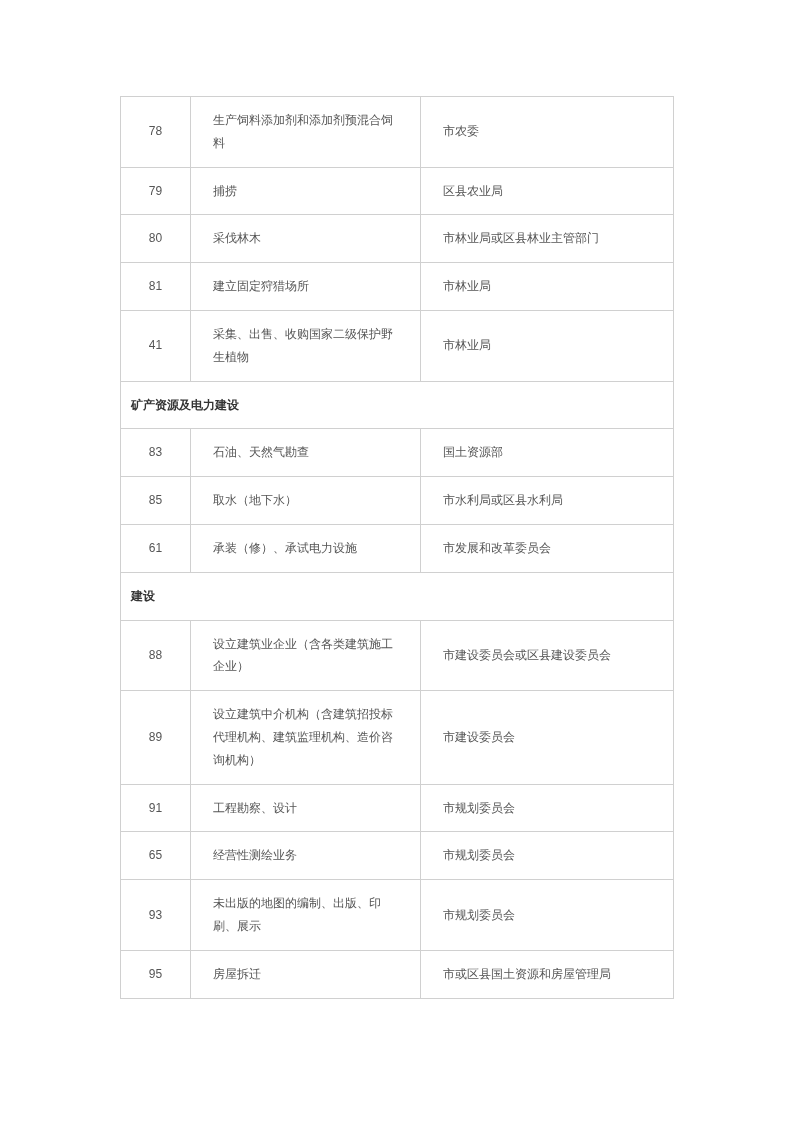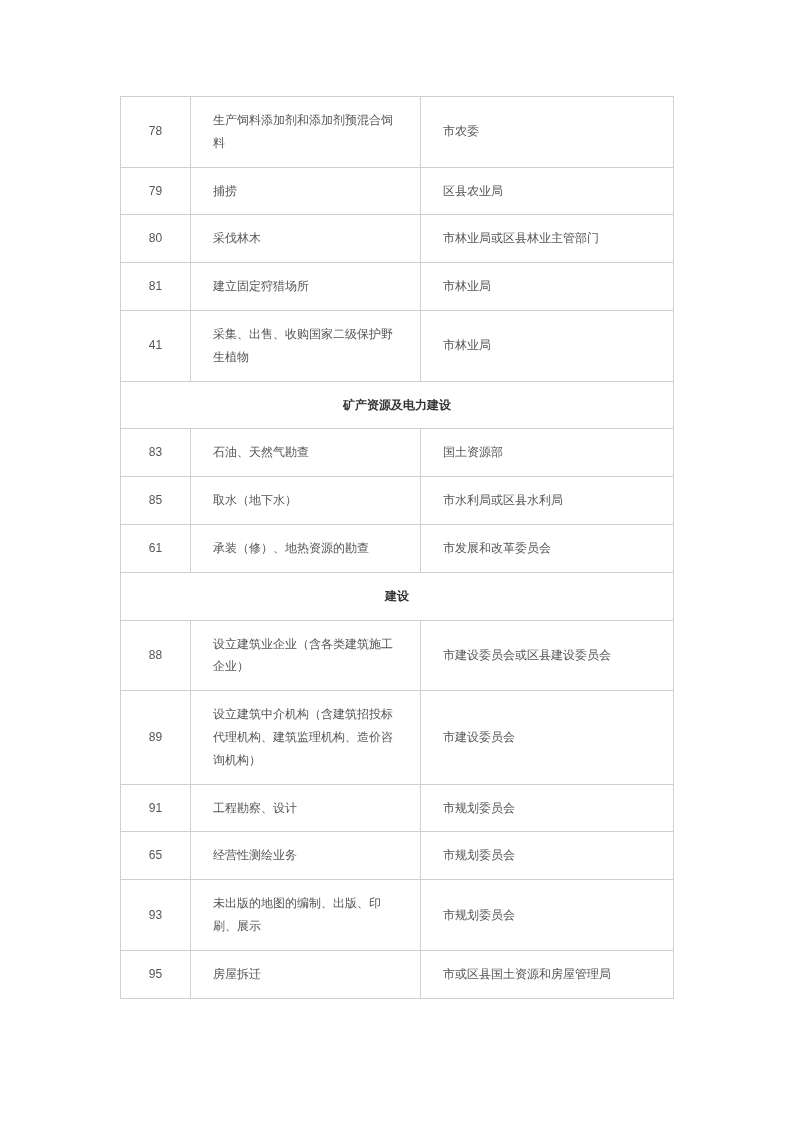--- a/index.html
+++ b/index.html
@@ -29,21 +29,21 @@
     padding: 12px 22px;
     vertical-align: middle;
     line-height: 1.9;
     word-break: break-all;
   }
   td.num {
     text-align: center;
   }
   td.section {
     font-weight: bold;
-    text-align: center;
+    text-align: left;
     padding: 12px 10px;
     color: #333333;
   }
 </style>
 </head>
 <body>
 
 <div class="page">
   <table>
     <colgroup>
@@ -85,21 +85,21 @@
           <td>石油、天然气勘查</td>
           <td>国土资源部</td>
         </tr>
         <tr>
           <td class="num">85</td>
           <td>取水（地下水）</td>
           <td>市水利局或区县水利局</td>
         </tr>
         <tr>
           <td class="num">61</td>
-          <td>承装（修）、地热资源的勘查</td>
+          <td>承装（修）、承试电力设施</td>
           <td>市发展和改革委员会</td>
         </tr>
         <tr>
           <td colspan="3" class="section">建设</td>
         </tr>
         <tr>
           <td class="num">88</td>
           <td>设立建筑业企业（含各类建筑施工企业）</td>
           <td>市建设委员会或区县建设委员会</td>
         </tr>

